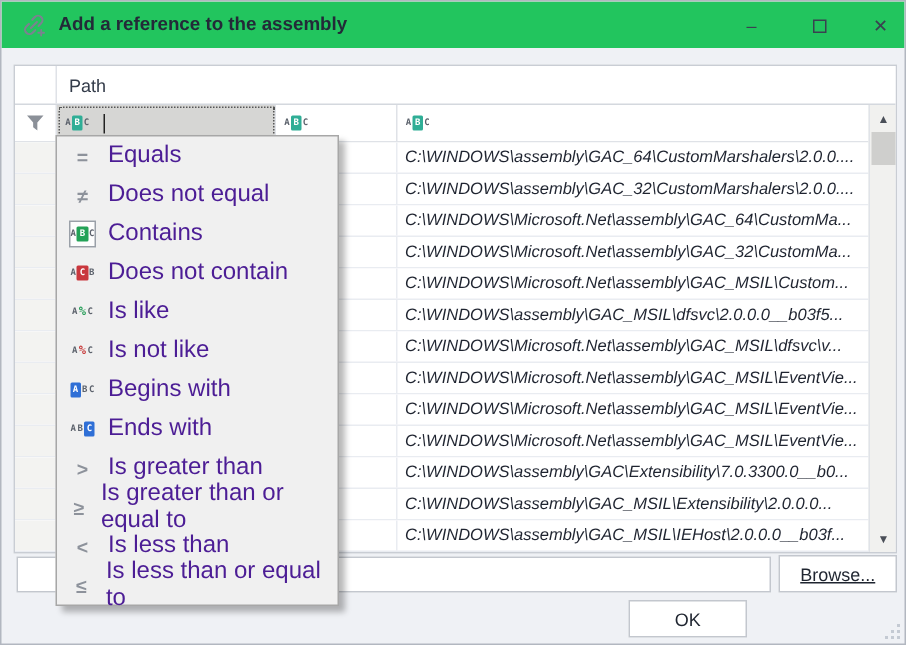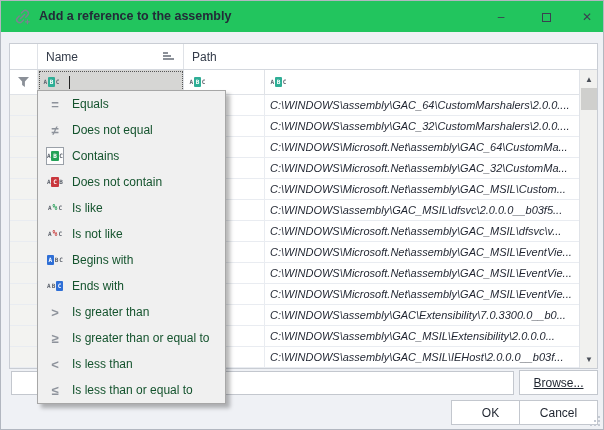--- a/index.html
+++ b/index.html
@@ -51,27 +51,27 @@
   .sbtn{position:absolute;left:0;width:18px;height:18px;display:flex;align-items:center;justify-content:center;
         font-size:8px;color:#4a4f58;}
   .sbtn.up{top:0;} .sbtn.down{bottom:0;}
   .sthumb{position:absolute;left:1px;top:18px;width:16px;height:22px;background:#cfcfcd;}
   
   .menu{position:absolute;left:36px;top:89px;width:189px;background:#f0f0f0;border:1px solid #a7a7a7;
         box-shadow:4px 4px 4px rgba(0,0,0,0.28);z-index:10;}
   .mitem{height:26px;display:flex;align-items:center;cursor:default;}
   .mico{width:34px;display:flex;align-items:center;justify-content:center;}
   .msym{font-size:13px;color:#8d929b;font-weight:bold;line-height:1;}
-  .mlabel{font-size:12px;color:#14532d;}
+  .mlabel{font-size:16px;color:#4c1d95;}
   .selbox{width:18px;height:18px;border:1px solid #9aa0a8;background:#fdfdfd;display:flex;align-items:center;justify-content:center;}
   
   .btn{position:absolute;background:#fff;border:1px solid #c3c7ce;display:flex;align-items:center;justify-content:center;
        font-size:12px;color:#1f2530;cursor:default;}
   .btn.browse{left:518px;top:369px;width:79px;height:25px;text-decoration:underline;}
-  .btn.ok{left:450px;top:399px;width:79px;height:25px;text-align:right;}
+  .btn.ok{left:418px;top:399px;width:79px;height:25px;text-align:right;}
   .btn.cancel{left:518px;top:399px;width:79px;height:25px;}
   .fileinput{position:absolute;left:10px;top:370px;width:503px;height:24px;background:#fff;
              border:1px solid #c3c7ce;font-size:12px;padding:0 5px;outline:none;font-family:"Liberation Sans",sans-serif;}
   .grip{position:absolute;right:3px;bottom:3px;width:11px;height:11px;}
   .grip b{position:absolute;width:2px;height:2px;background:#c4cad3;}
   .grip b:nth-child(1){right:0;bottom:0;} .grip b:nth-child(2){right:4px;bottom:0;}
   .grip b:nth-child(3){right:0;bottom:4px;} .grip b:nth-child(4){right:8px;bottom:0;}
   .grip b:nth-child(5){right:0;bottom:8px;} .grip b:nth-child(6){right:4px;bottom:4px;}
 </style>
 </head>
@@ -95,28 +95,20 @@
       </div>
     <div class="winbtn close">
         <span>✕</span>
       </div>
   </div>
 
   <div class="grid">
 
     <div class="gheader">
       <div class="hcell ind"></div>
-      <div class="hcell name">
-        <span>Name</span>
-        <span class="sort">
-            <i></i>
-            <i></i>
-            <i></i>
-          </span>
-      </div>
       <div class="hcell path">
         <span>Path</span>
       </div>
     </div>
 
     <div class="frow">
       <div class="fcell ind">
         <svg width="13" height="12" viewBox="0 0 13 12">
           <path d="M1 1 h11 L7.9 5.6 V11 L5.1 8.9 V5.6 Z" fill="#8b9098"></path>
         </svg>
@@ -334,23 +326,20 @@
     </div>
   </div>
 
   <input class="fileinput" type="text" value="" style="">
   <div class="btn browse">
       <span>Browse...</span>
     </div>
   <div class="btn ok">
       <span>OK</span>
     </div>
-  <div class="btn cancel">
-      <span>Cancel</span>
-    </div>
   <div class="grip">
       <b></b>
       <b></b>
       <b></b>
       <b></b>
       <b></b>
       <b></b>
     </div>
 
 </div>

